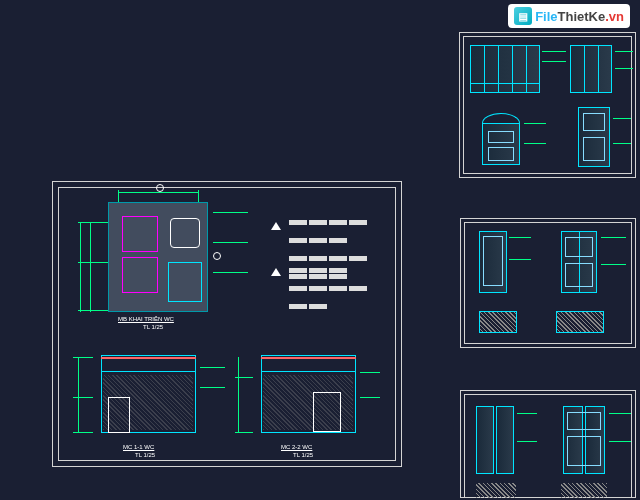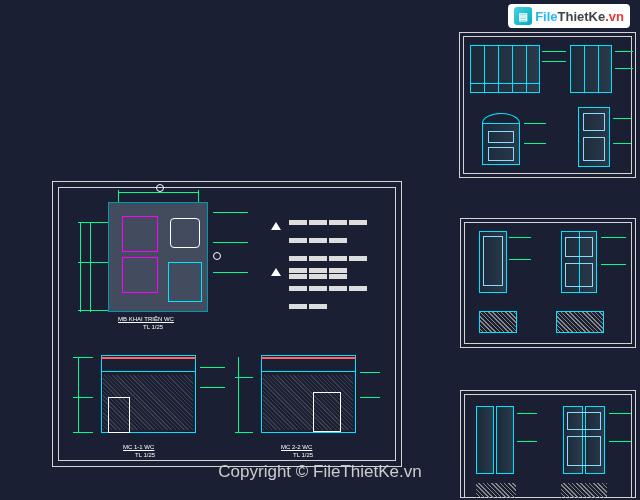--- a/index.html
+++ b/index.html
@@ -203,14 +203,13 @@
     <div class="gline" style="left:148px;top:50px;width:22px;height:1px"></div>
 
     <div style="position:absolute;left:15px;top:92px">
       <div class="hatch" style="left:0;top:0;width:40px;height:15px"></div>
     </div>
     <div style="position:absolute;left:100px;top:92px">
       <div class="hatch" style="left:0;top:0;width:46px;height:15px"></div>
     </div>
   </div>
 
-  <div class="copyright">Copyright © FileThietKe.vn</div>
 </div>
 
 </body></html>

